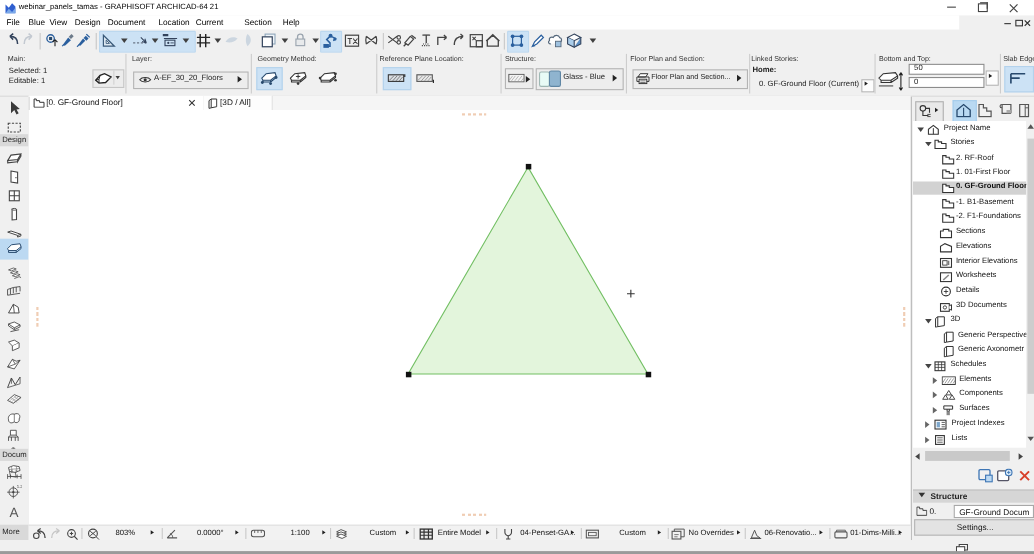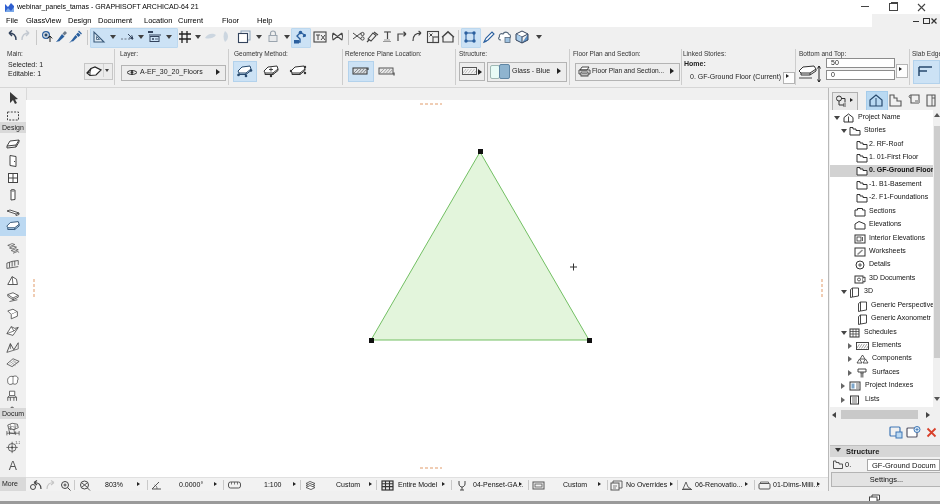--- a/index.html
+++ b/index.html
@@ -63,27 +63,27 @@
     <div class="abs" style="left:861px;top:6px;width:8px;height:1px;background:#444"></div>
     <div class="abs" style="left:889px;top:3px;width:7px;height:6px;border:1px solid #444"></div>
     <div class="abs" style="left:891px;top:2px;width:6px;height:5px;border-top:1px solid #444;border-right:1px solid #444"></div>
     <svg class="abs" style="left:917px;top:3px" width="9" height="9" viewBox="0 0 9 9">
         <path d="M1 1 L8 8 M8 1 L1 8" stroke="#444" stroke-width="1.1"></path>
       </svg>
   </div>
 
   <div id="menubar" class="abs">
     <div class="menuitem" style="left:6px">File</div>
-    <div class="menuitem" style="left:26px">Glass</div>
+    <div class="menuitem" style="left:26px">Blue</div>
     <div class="menuitem" style="left:45px">View</div>
     <div class="menuitem" style="left:68px">Design</div>
     <div class="menuitem" style="left:98px">Document</div>
     <div class="menuitem" style="left:144px">Location</div>
     <div class="menuitem" style="left:178px">Current</div>
-    <div class="menuitem" style="left:222px">Floor</div>
+    <div class="menuitem" style="left:222px">Section</div>
     <div class="menuitem" style="left:257px">Help</div>
 
     <div class="abs" style="left:913px;top:7px;width:6px;height:1px;background:#333"></div>
     <div class="abs" style="left:923px;top:4px;width:5px;height:4px;border:1px solid #333"></div>
     <svg class="abs" style="left:931px;top:4px" width="6" height="6" viewBox="0 0 6 6">
         <path d="M0.5 0.5 L5.5 5.5 M5.5 0.5 L0.5 5.5" stroke="#333" stroke-width="1.2"></path>
       </svg>
   </div>
 
   <div id="toolbar1" class="abs">
@@ -321,20 +321,35 @@
       </div>
     <div class="ibtn" style="left:896px;top:16px;width:10px;height:12px;background:#fdfdfd"></div>
       <div class="abs" style="left:899px;top:19px;width:0;height:0;border-top:2.5px solid transparent;border-bottom:2.5px solid transparent;border-left:3.5px solid #222"></div>
     <div class="ilabel" style="left:912px;white-space:nowrap">Slab Edge A</div>
     <div class="abs" style="left:913px;top:12px;width:25px;height:22px;background:#cce2f5;border:1px solid #b3d2ec"></div>
     <svg class="abs" style="left:918px;top:18px" width="15" height="11" viewBox="0 0 15 11">
         <path d="M1 1 L1 10 M1 1 L14 1 M1 5 L9 5" stroke="#27496d" stroke-width="1.5"></path>
       </svg>
   </div>
 
+  <div id="tabbar" class="abs">
+    <div class="abs" style="left:0;top:0;width:159px;height:13px;background:#fff;border-right:1px solid #e0e0e0"></div>
+    <svg class="abs" style="left:4px;top:2px" width="11" height="9" viewBox="0 0 11 9">
+        <path d="M1 8.5 L1 1 L3 1 L3 2.5 L6 2.5 L6 4 L10 4 L10 8.5 Z" fill="#fff" stroke="#333" stroke-width="0.9"></path>
+      </svg>
+    <div class="abs" style="left:16px;top:1px;font-size:7.5px;color:#111">[0. GF-Ground Floor]</div>
+    <svg class="abs" style="left:145px;top:3px" width="7" height="7" viewBox="0 0 7 7">
+        <path d="M1 1 L6 6 M6 1 L1 6" stroke="#333" stroke-width="1"></path>
+      </svg>
+    <div class="abs" style="left:159px;top:0;width:62px;height:13px;background:#fdfdfd;border-right:1px solid #e0e0e0"></div>
+    <svg class="abs" style="left:163px;top:2px" width="9" height="10" viewBox="0 0 9 10">
+        <path d="M3 1 L8 1 L8 8 L3 9 Z M3 1 L1 2.5 L1 9.5 L3 9" fill="#fff" stroke="#333" stroke-width="0.9"></path>
+      </svg>
+    <div class="abs" style="left:174px;top:1px;font-size:7.5px;color:#111">[3D / All]</div>
+  </div>
 
   <div id="lefttools" class="abs">
     <svg class="lticon" style="top:3px" width="14" height="14" viewBox="0 0 14 14">
         <path d="M4 1 L4 12 L7 9 L9 13 L11 12 L9 8.5 L12 8 Z" fill="#3a3a3a"></path>
       </svg>
     <svg class="lticon" style="top:21px" width="14" height="14" viewBox="0 0 14 14">
         <rect x="1.5" y="3" width="11" height="8" fill="none" stroke="#444" stroke-width="1" stroke-dasharray="2 1.3"></rect>
       </svg>
     <div class="lthead" style="top:34px">Design</div>
     <svg class="lticon" style="top:49px" width="14" height="14" viewBox="0 0 14 14">

